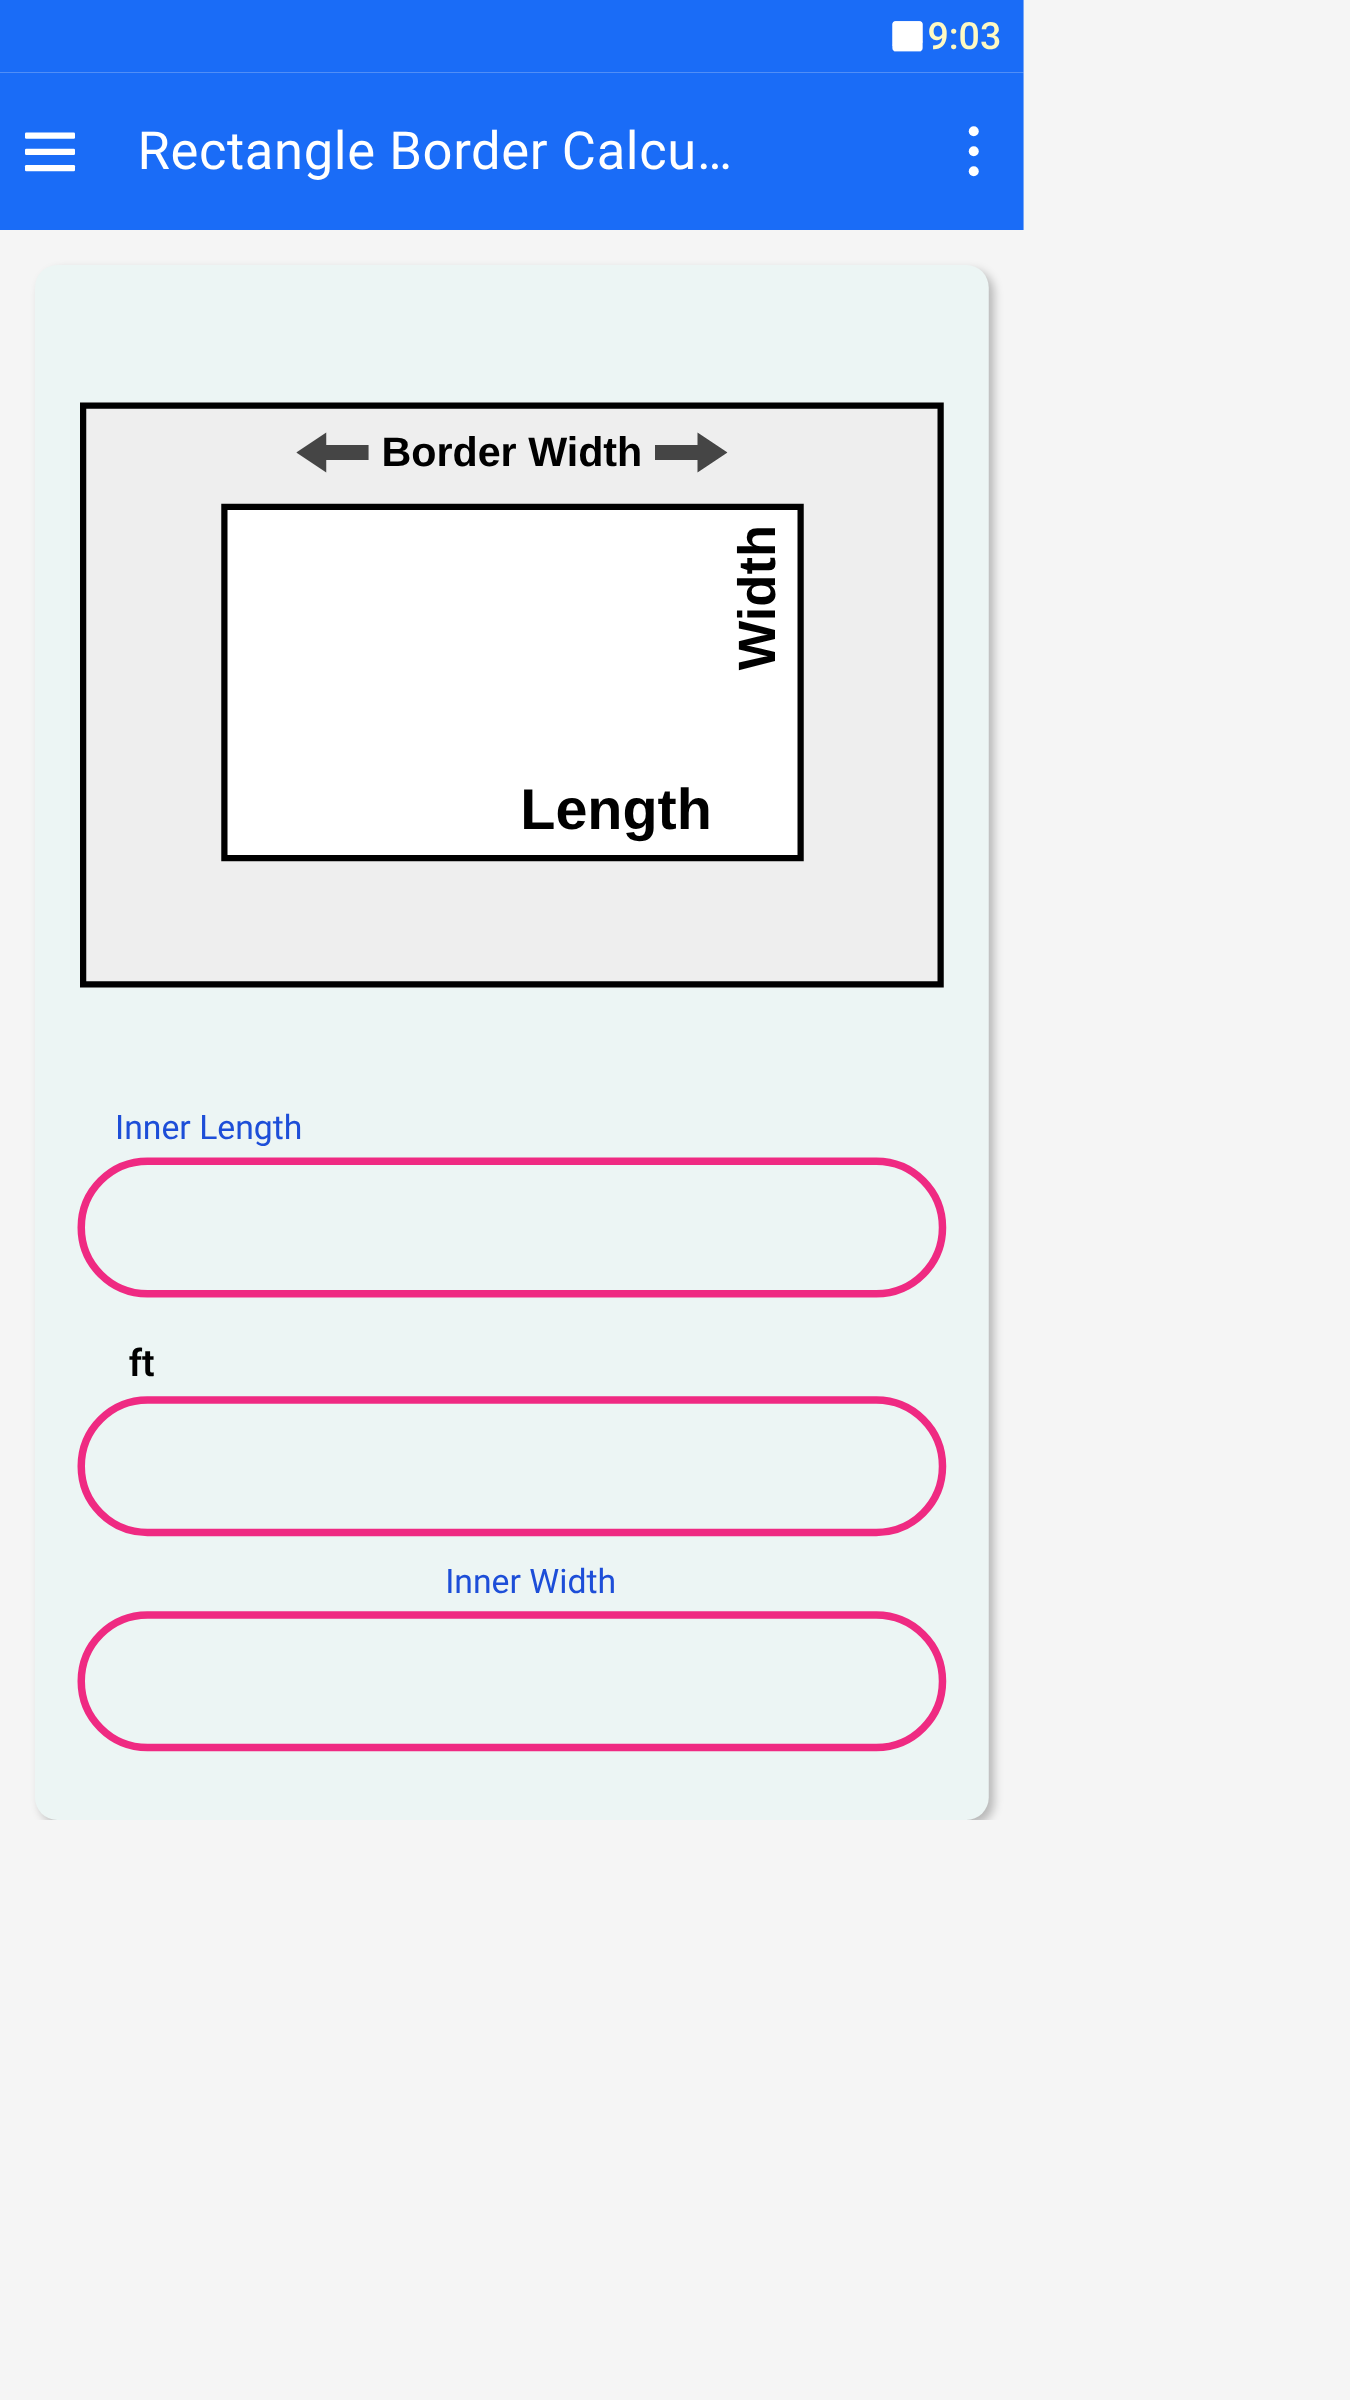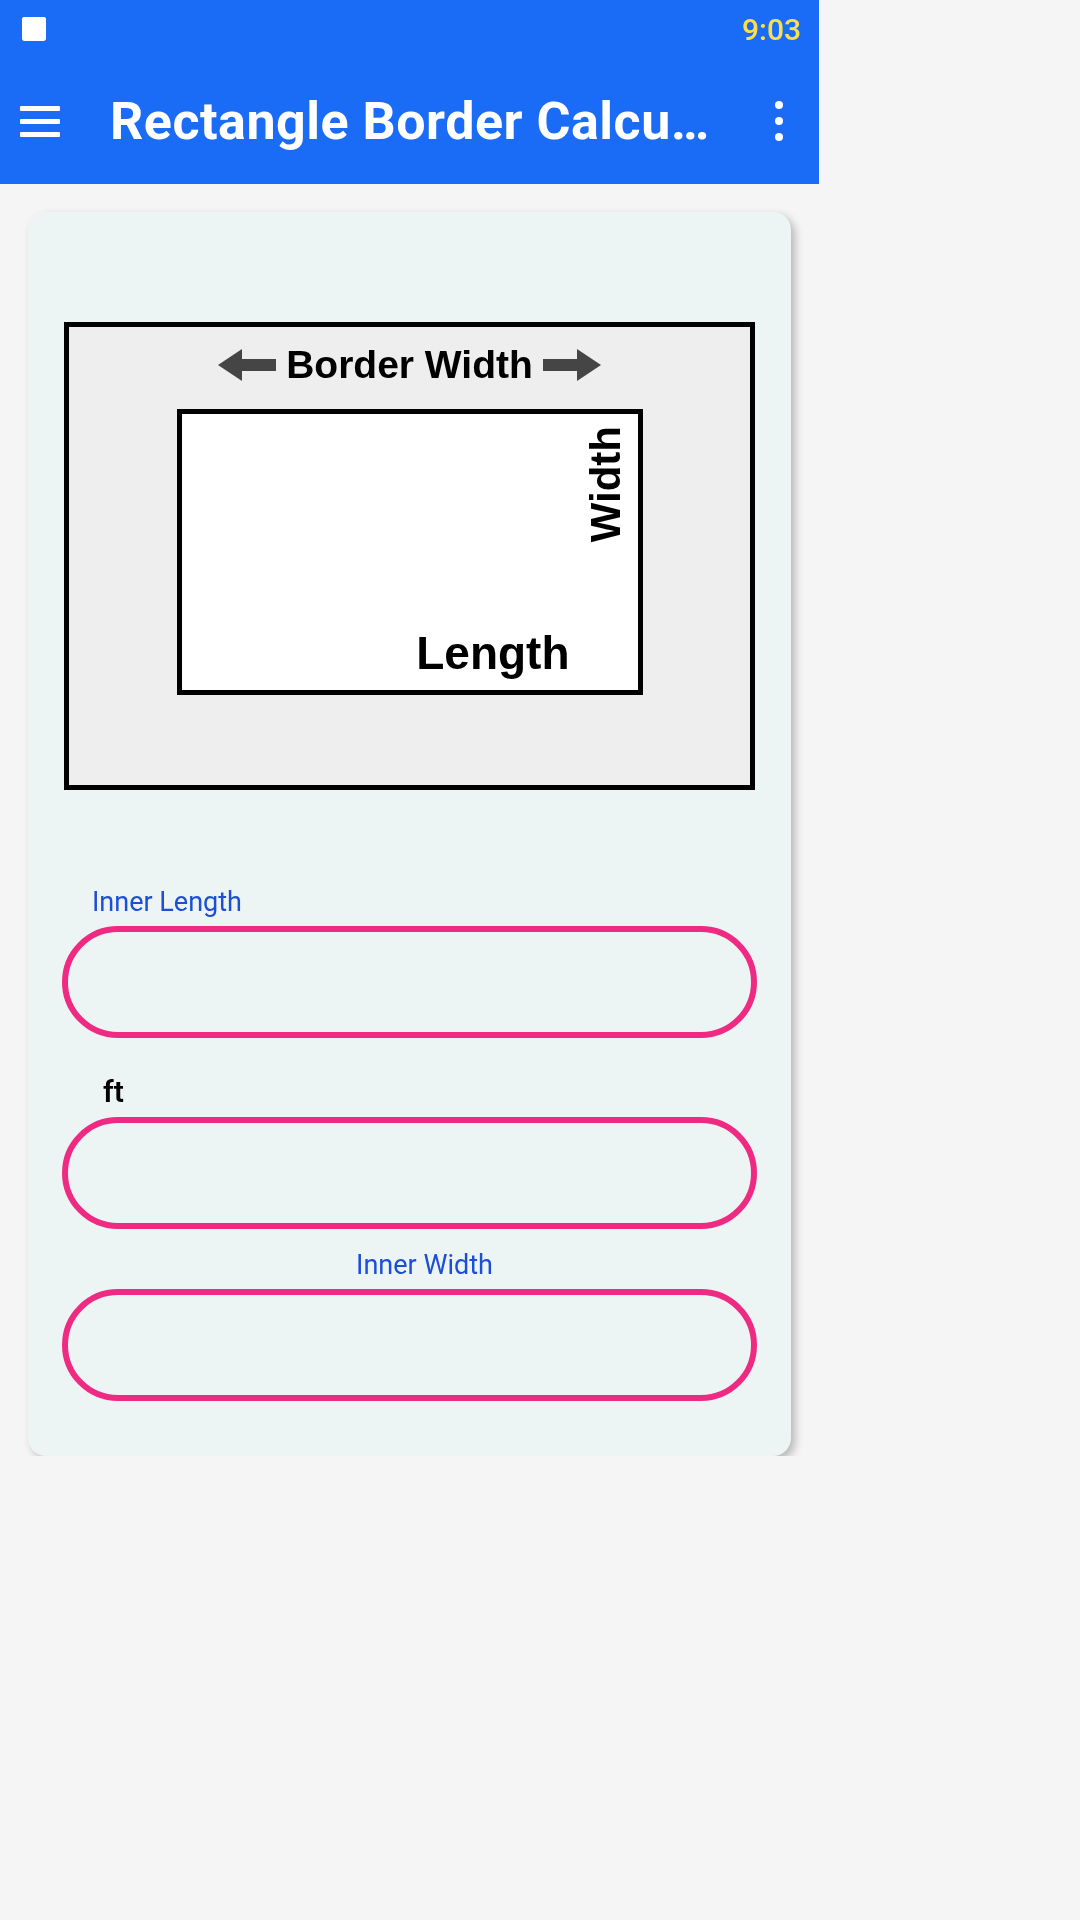--- a/index.html
+++ b/index.html
@@ -11,24 +11,24 @@
       font-family: Roboto, -apple-system, BlinkMacSystemFont, "Segoe UI", Arial, sans-serif;
       background: #f5f5f5;
       width: 819px;
       height: 1456px;
       overflow: hidden;
     }
     .status-bar {
       background: #1a6cf7;
       height: 58px;
       display: flex;
-      justify-content: space-between;
+      justify-content: flex-end;
       align-items: center;
       padding: 0 18px;
-      color: #fde047;
+      color: #fef9c3;
     }
     .status-icon {
       width: 32px;
       height: 32px;
       display: flex;
       align-items: center;
       justify-content: center;
     }
     .status-time {
       font-size: 30px;
@@ -54,22 +54,22 @@
     }
     .hamburger span {
       display: block;
       height: 5px;
       width: 40px;
       background: white;
       border-radius: 1px;
     }
     .app-title {
       flex: 1;
-      font-size: 52px;
-      font-weight: 700;
+      font-size: 42px;
+      font-weight: 400;
       white-space: nowrap;
       overflow: hidden;
       text-overflow: ellipsis;
       letter-spacing: 0.5px;
     }
     .more-dots {
       width: 40px;
       display: flex;
       flex-direction: column;
       align-items: center;
@@ -98,21 +98,21 @@
       height: 468px;
       margin: 70px 2px 0 2px;
       position: relative;
       padding-top: 16px;
     }
     .border-width-label {
       display: flex;
       align-items: center;
       justify-content: center;
       gap: 10px;
-      font-size: 39px;
+      font-size: 33px;
       font-weight: 700;
       font-family: "Comic Sans MS", "Segoe UI", Arial, sans-serif;
     }
     .arrow-left, .arrow-right {
       display: inline-block;
     }
     .arrow-left svg, .arrow-right svg {
       display: block;
     }
     .diagram-inner {

